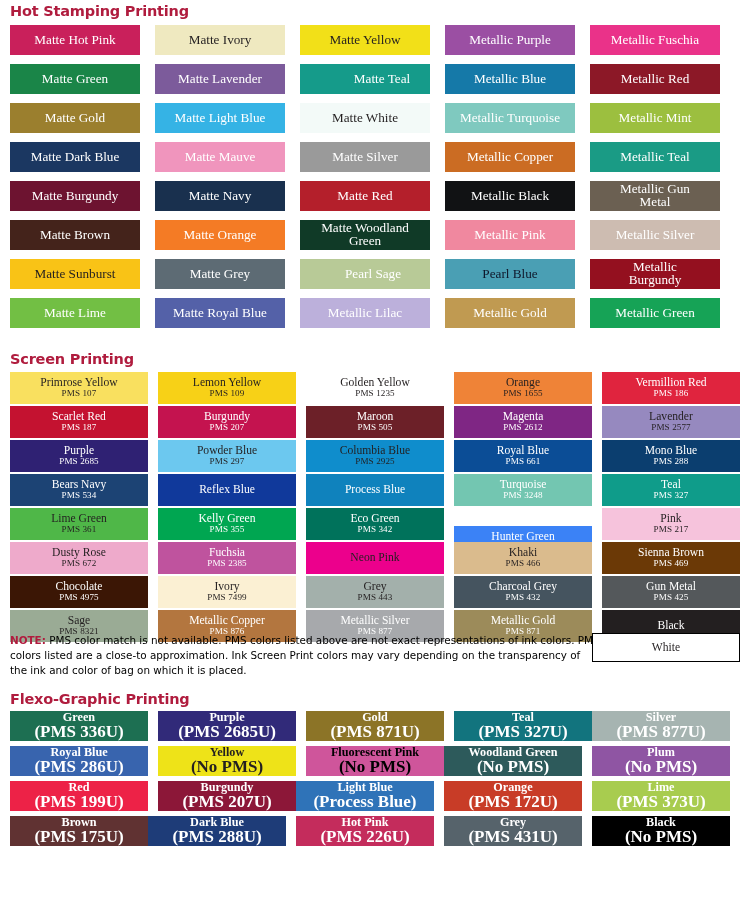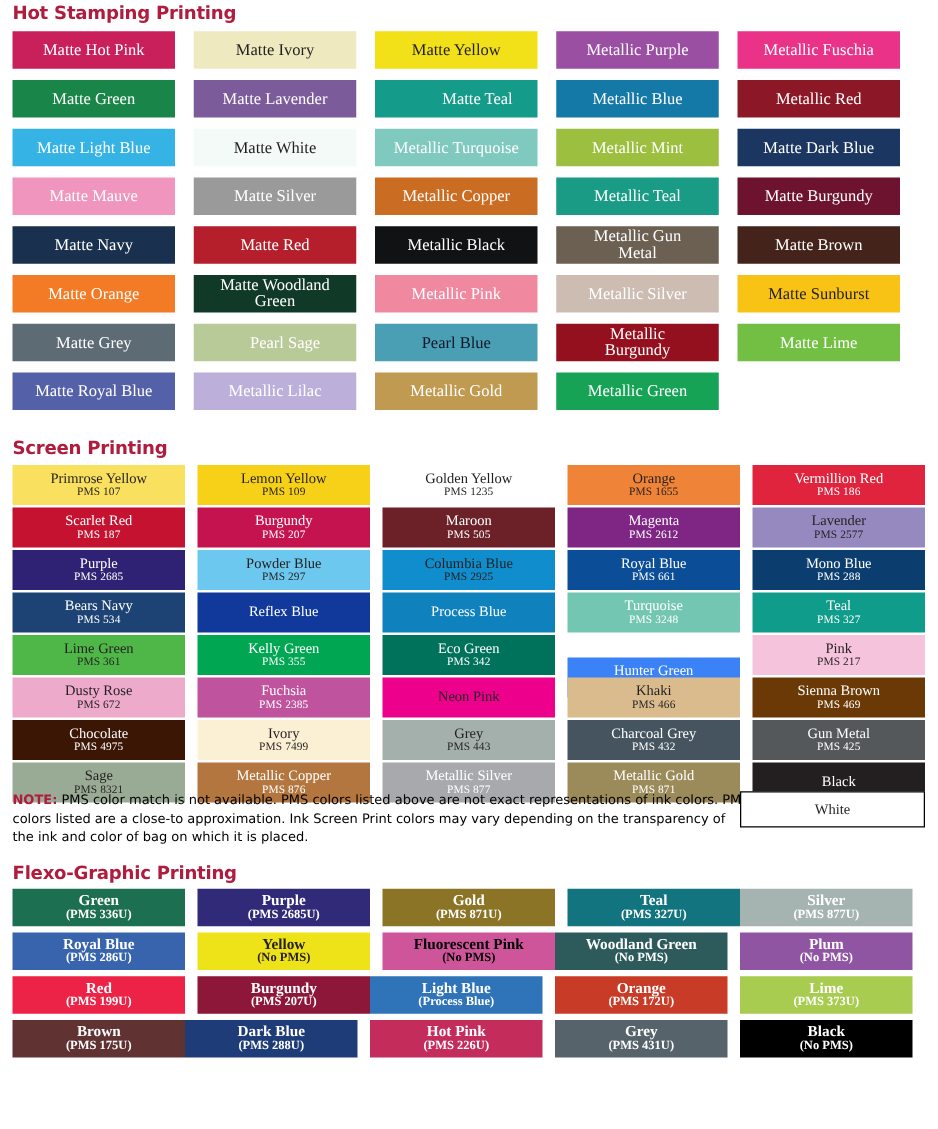--- a/index.html
+++ b/index.html
@@ -46,21 +46,21 @@
   .sp .cell:nth-child(5n) { margin-right: 0; }
   .sp .sw { height: 32px; }
   .sp .name { font-size: 11.6px; }
   .sp .pms { font-size: 9.1px; letter-spacing: 0.1px; }
 
   
   .fx .cell { width: 138px; height: 30px; margin-right: 10px; margin-bottom: 5px; }
   .fx .cell:nth-child(4n) { margin-right: 0; }
   .fx .sw { height: 30px; line-height: 0.97; }
   .fx .name { font-size: 12.2px; font-weight: bold; }
-  .fx .pms { font-size: 10px; font-weight: bold; }
+  .fx .pms { font-size: 17px; font-weight: bold; }
 
   .note {
     font-family: "DejaVu Sans", sans-serif;
     font-size: 10.4px;
     color: #000000;
     line-height: 1.42;
     padding-left: 10px;
     width: 600px;
   }
   .note b { color: #b01c3e; font-weight: bold; }
@@ -140,20 +140,25 @@
         <div class="sw" style="background: rgb(21, 121, 168); color: rgb(255, 255, 255);">
           <div>Metallic Blue</div>
         </div>
       </div>
       <div class="cell">
         <div class="sw" style="background: rgb(140, 24, 39); color: rgb(255, 255, 255);">
           <div>Metallic Red</div>
         </div>
       </div>
       <div class="cell">
+        <div class="sw" style="background: rgb(155, 127, 46); color: rgb(255, 255, 255);">
+          <div>Matte Gold</div>
+        </div>
+      </div>
+      <div class="cell">
         <div class="sw" style="background: rgb(53, 179, 229); color: rgb(255, 255, 255);">
           <div>Matte Light Blue</div>
         </div>
       </div>
       <div class="cell">
         <div class="sw" style="background: rgb(243, 250, 248); color: rgb(35, 31, 32);">
           <div>Matte White</div>
         </div>
       </div>
       <div class="cell">

